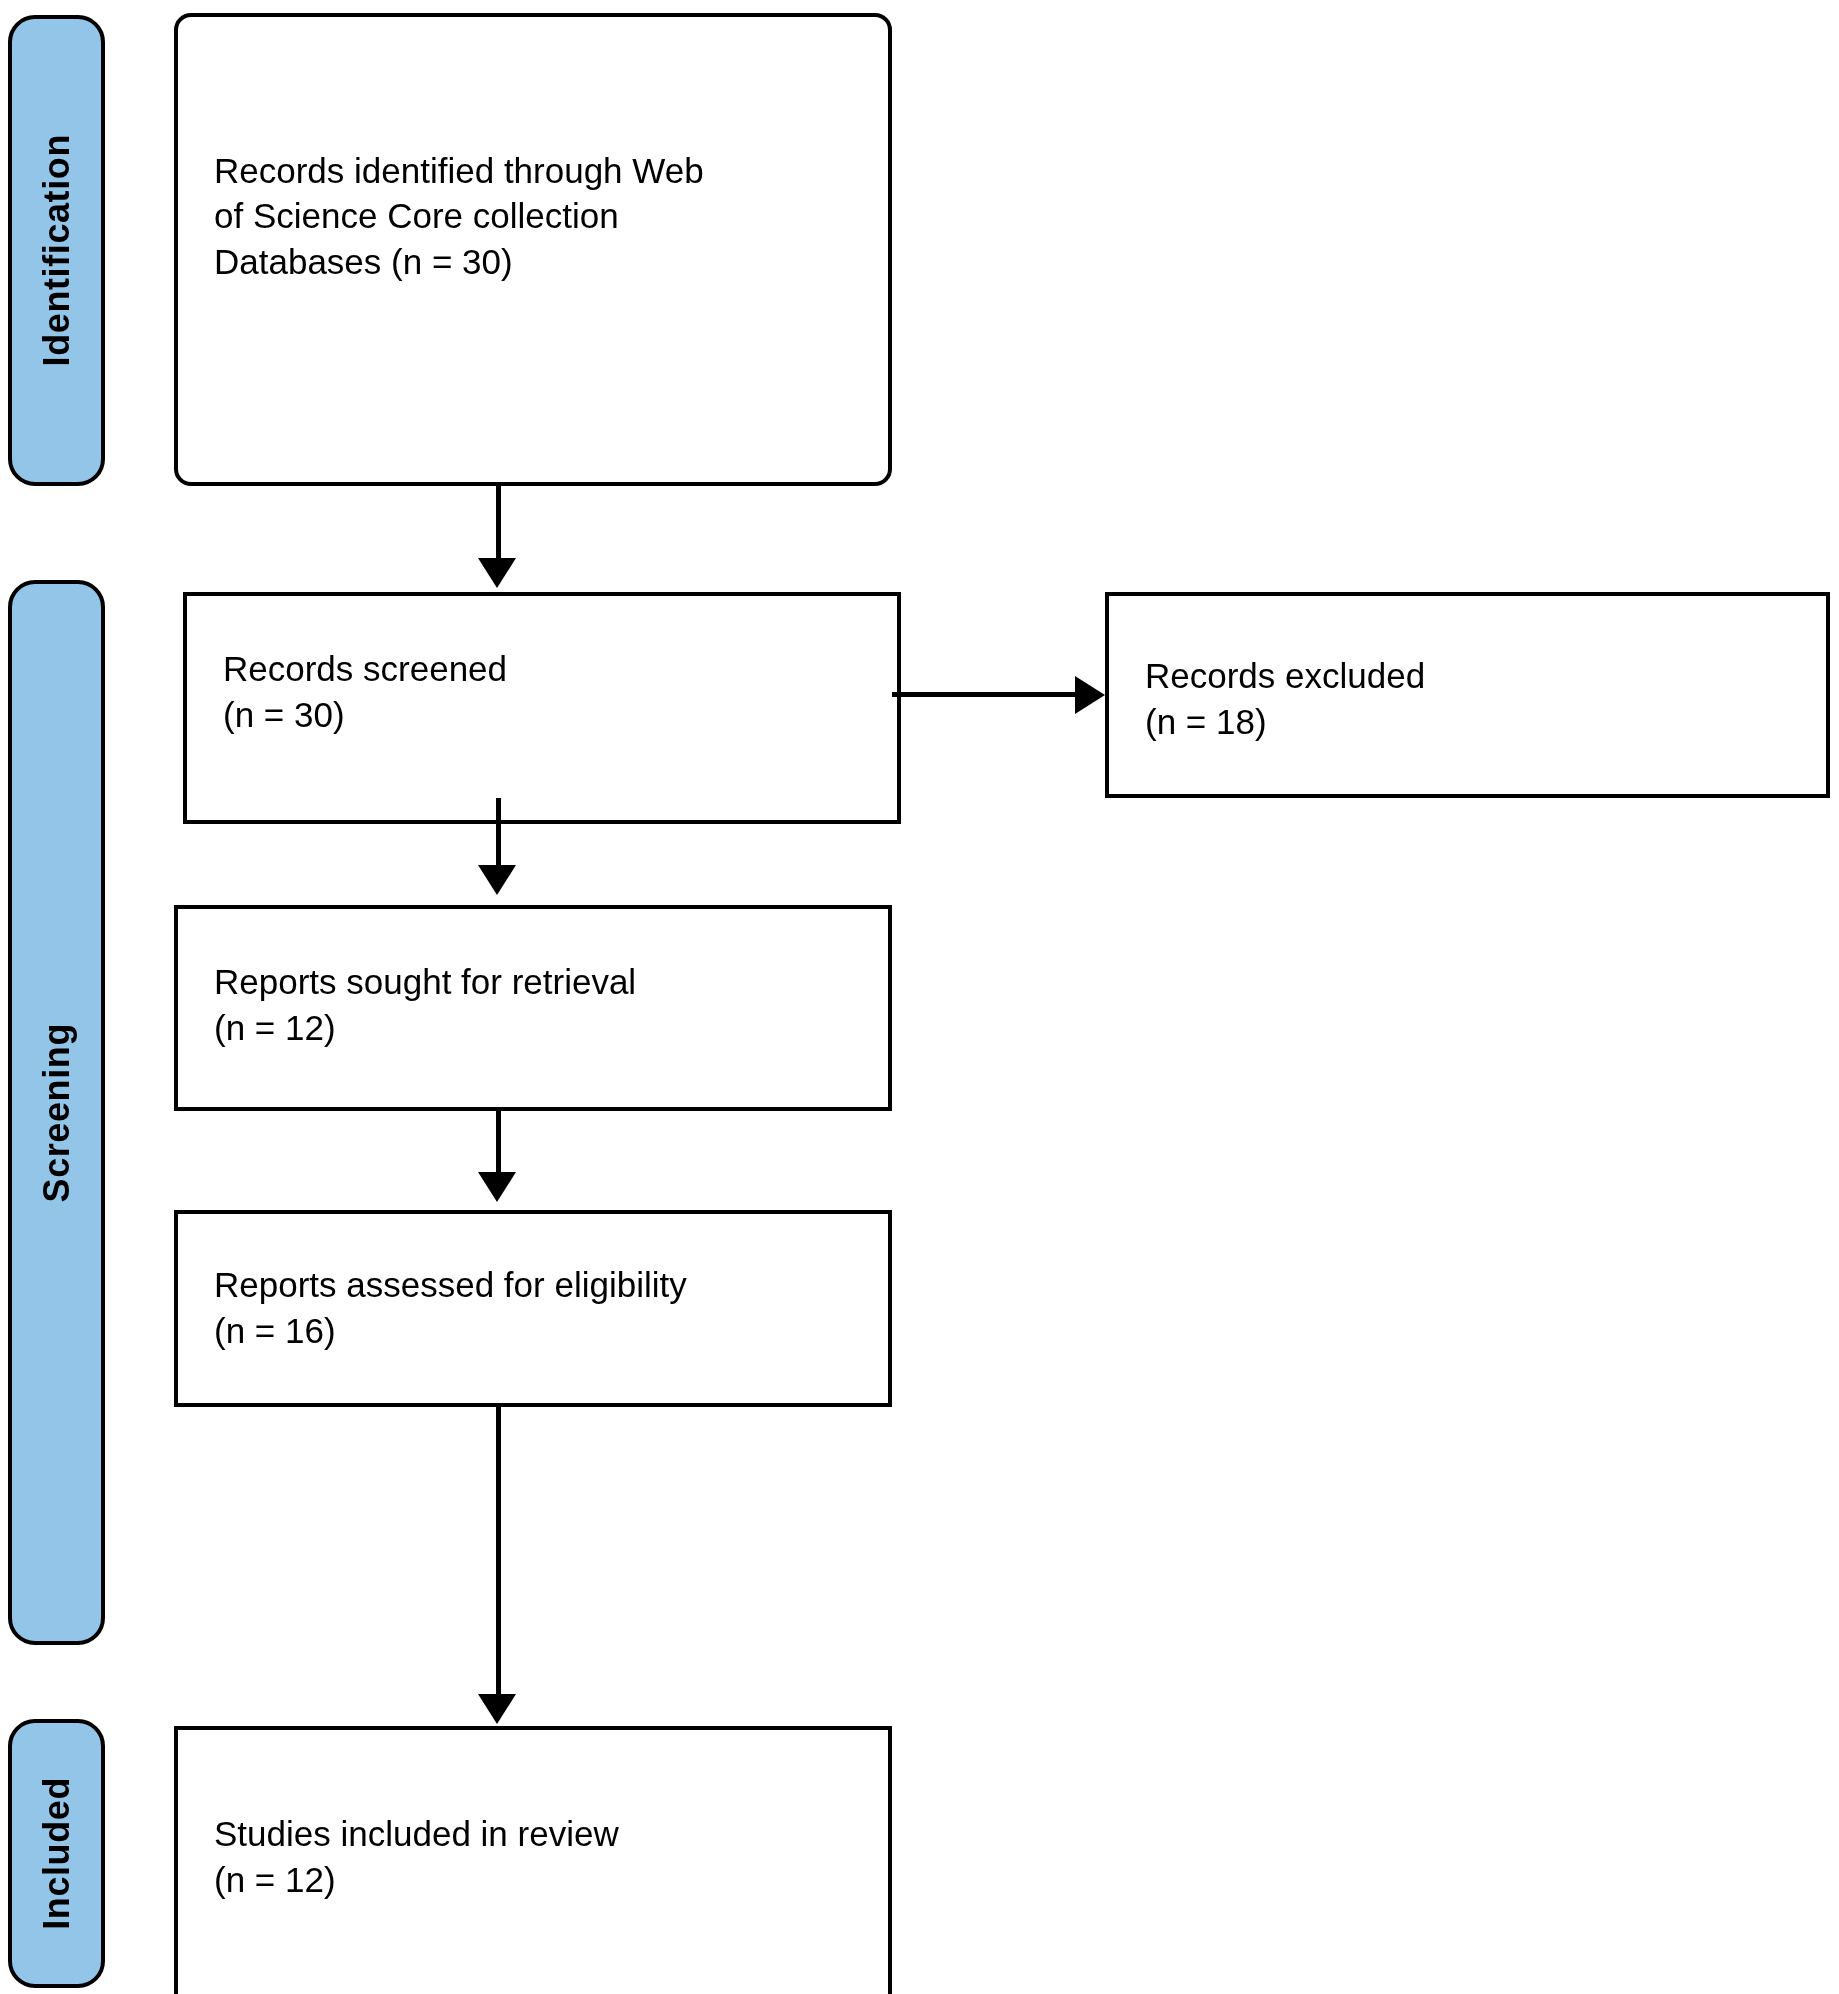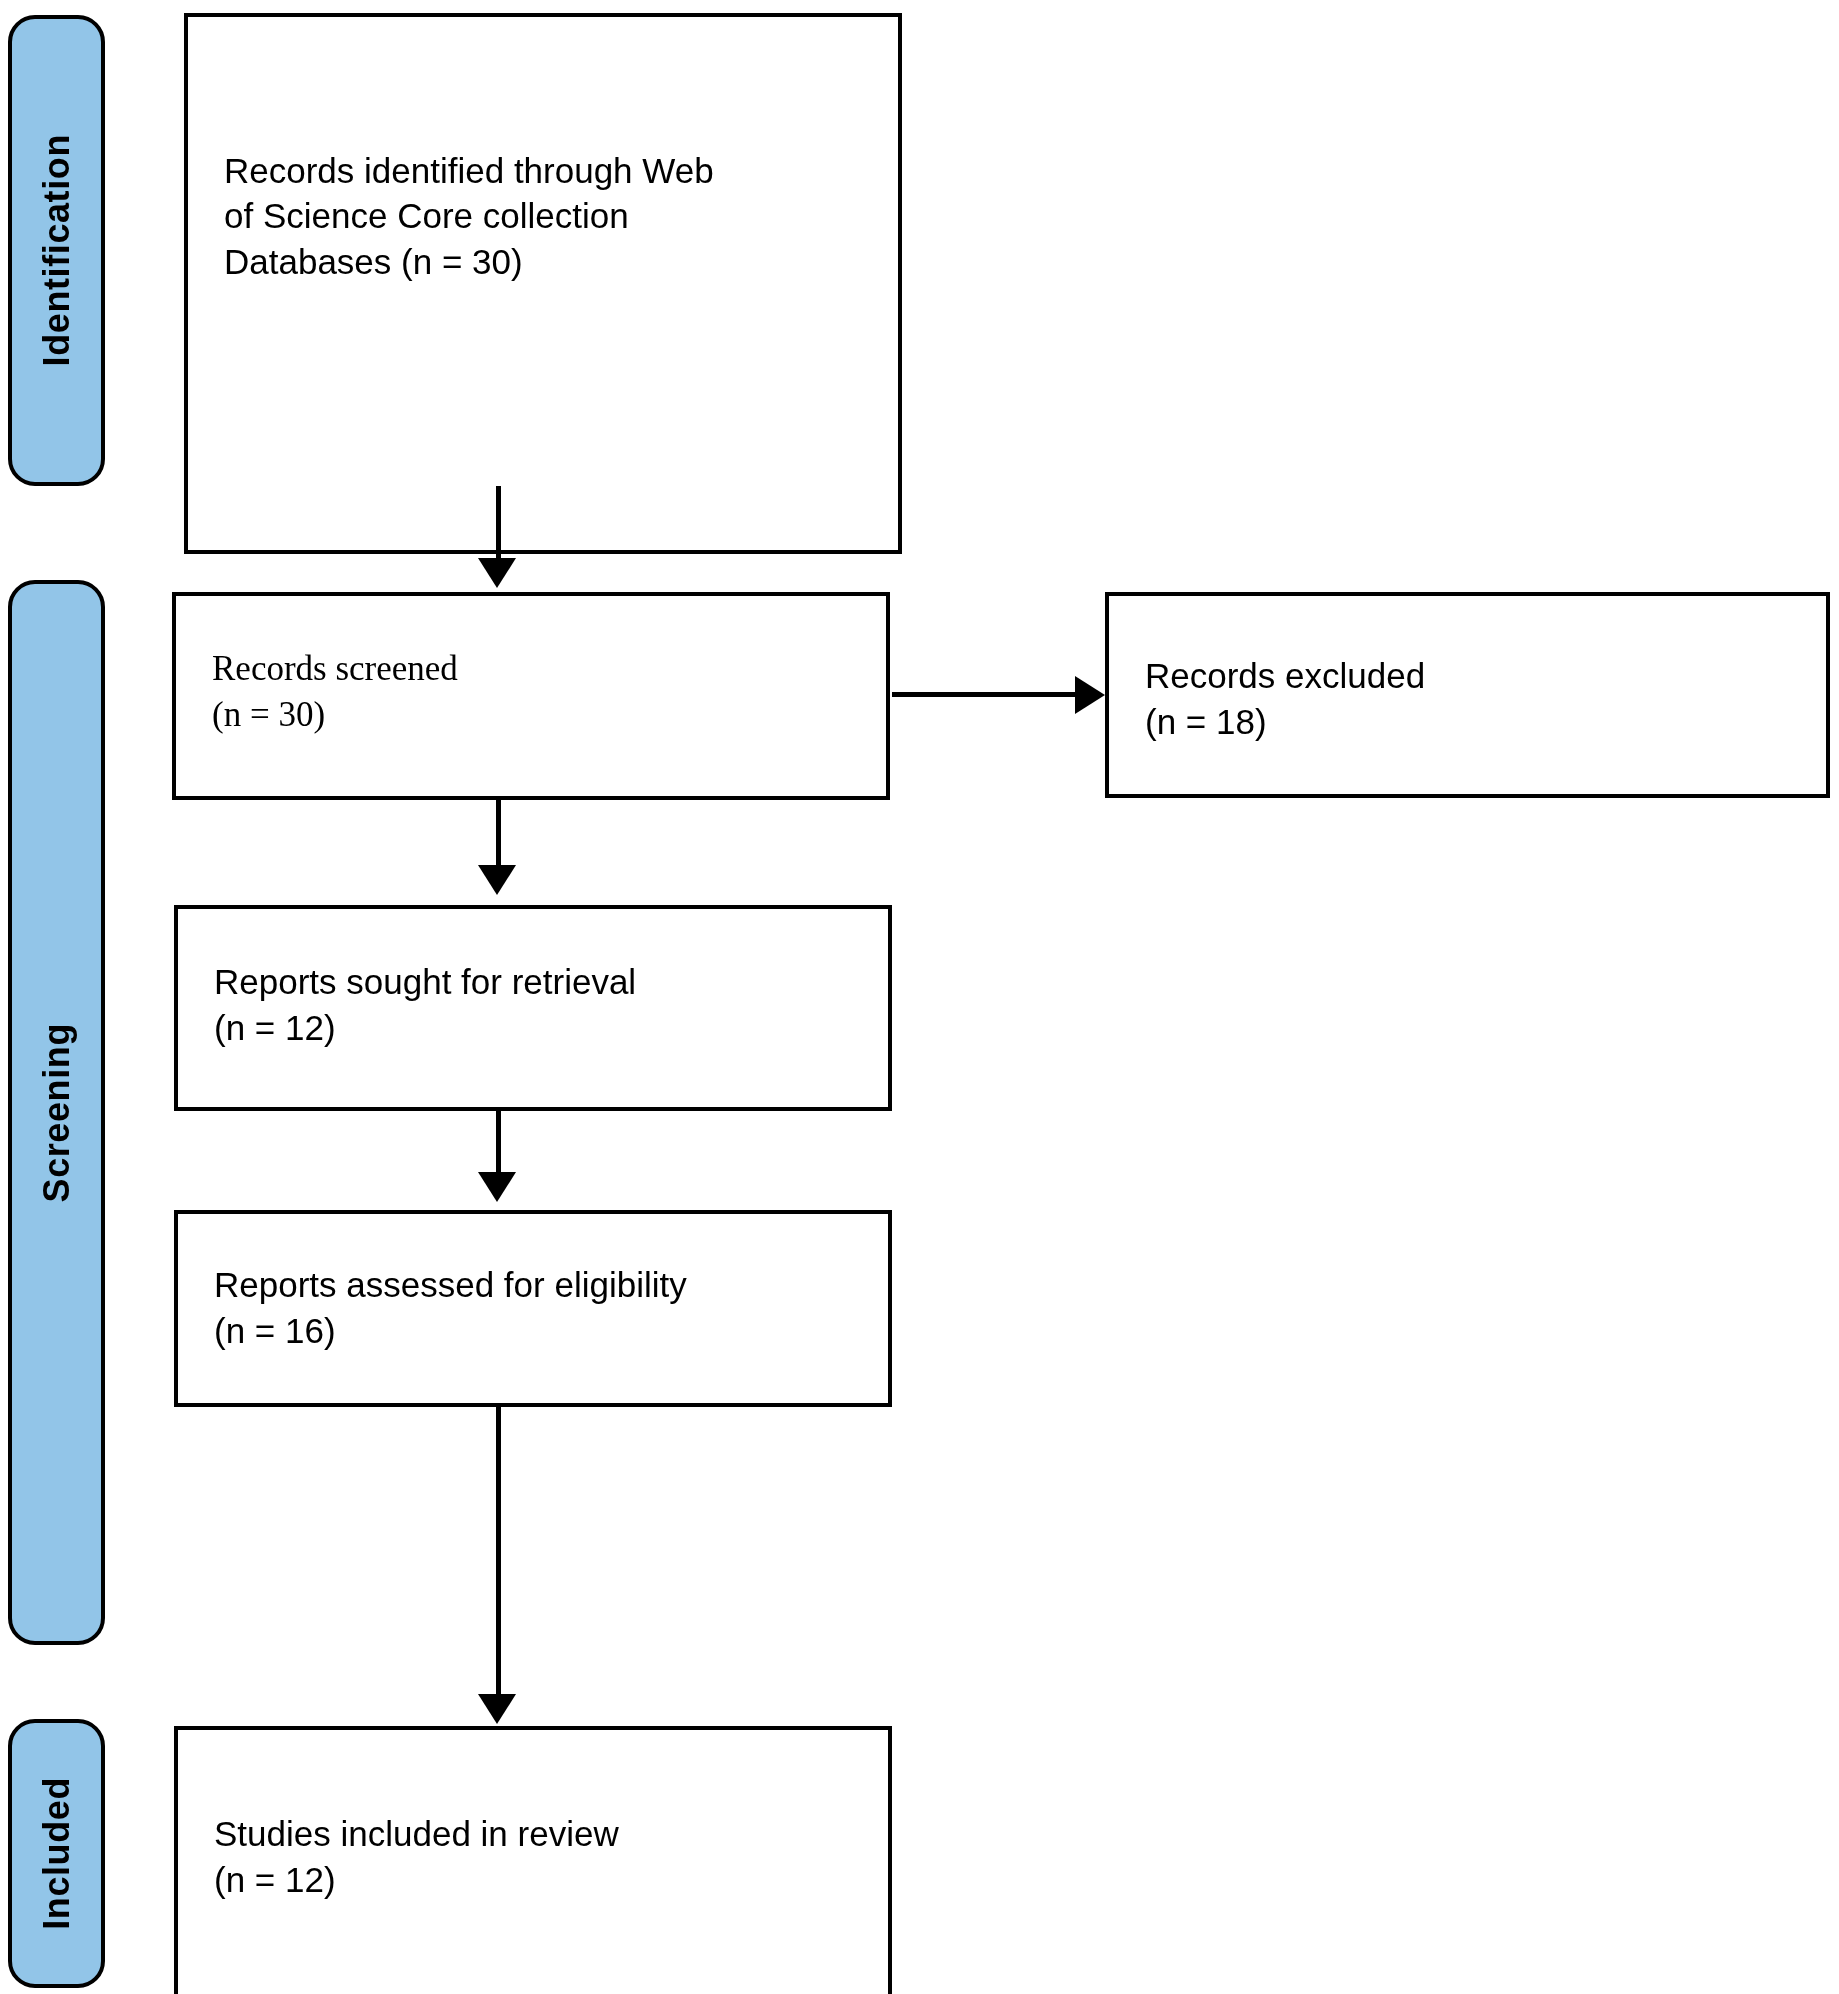--- a/index.html
+++ b/index.html
@@ -55,24 +55,24 @@
   .flow-box .box-text {
     position: absolute;
     left: 36px;
     right: 20px;
     color: #000000;
     font-size: 35px;
     line-height: 1.30;
     white-space: pre-line;
   }
 
-  #box-identified        { left: 184px; top: 12.8px;   width: 718px; height: 541px; }
+  #box-identified        { left: 174px; top: 12.8px;   width: 718px; height: 473px; border-radius: 17px; }
   #box-identified .box-text { top: 131px; }
 
-  #box-screened          { left: 172px; top: 592px; width: 718px; height: 208px; font-family: Liberation Serif, serif; }
+  #box-screened          { left: 183px; top: 592px; width: 718px; height: 232px; }
   #box-screened .box-text   { top: 50px; }
 
   #box-excluded          { left: 1105px; top: 592px; width: 725px; height: 206px; }
   #box-excluded .box-text   { top: 50px; margin-top: 7px; }
 
   #box-sought            { left: 174px; top: 905px; width: 718px; height: 206px; }
   #box-sought .box-text     { top: 50px; }
 
   #box-assessed          { left: 174px; top: 1210px; width: 718px; height: 197px; }
   #box-assessed .box-text   { top: 48px; }

